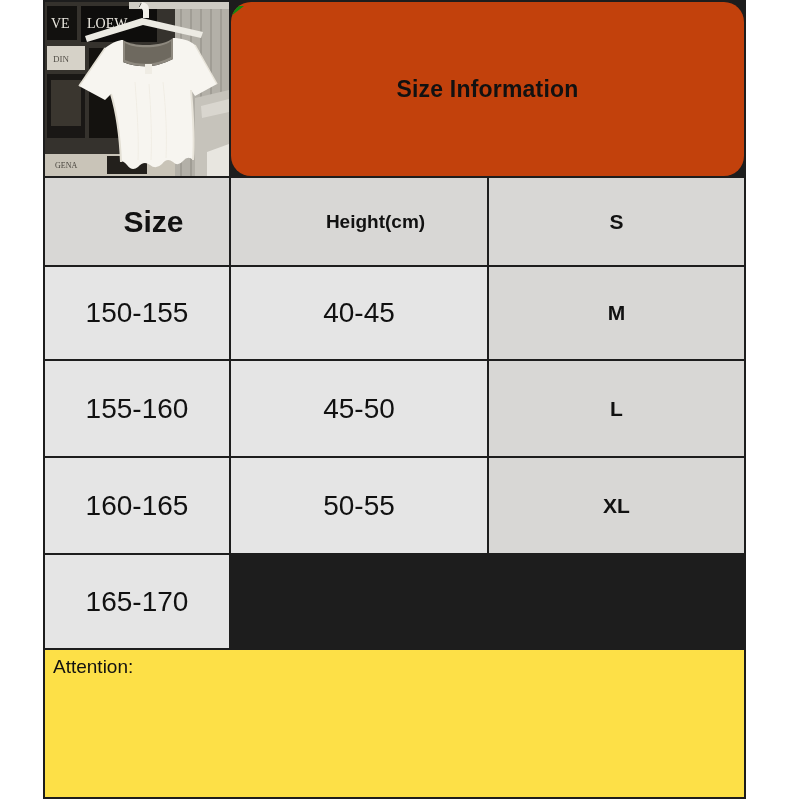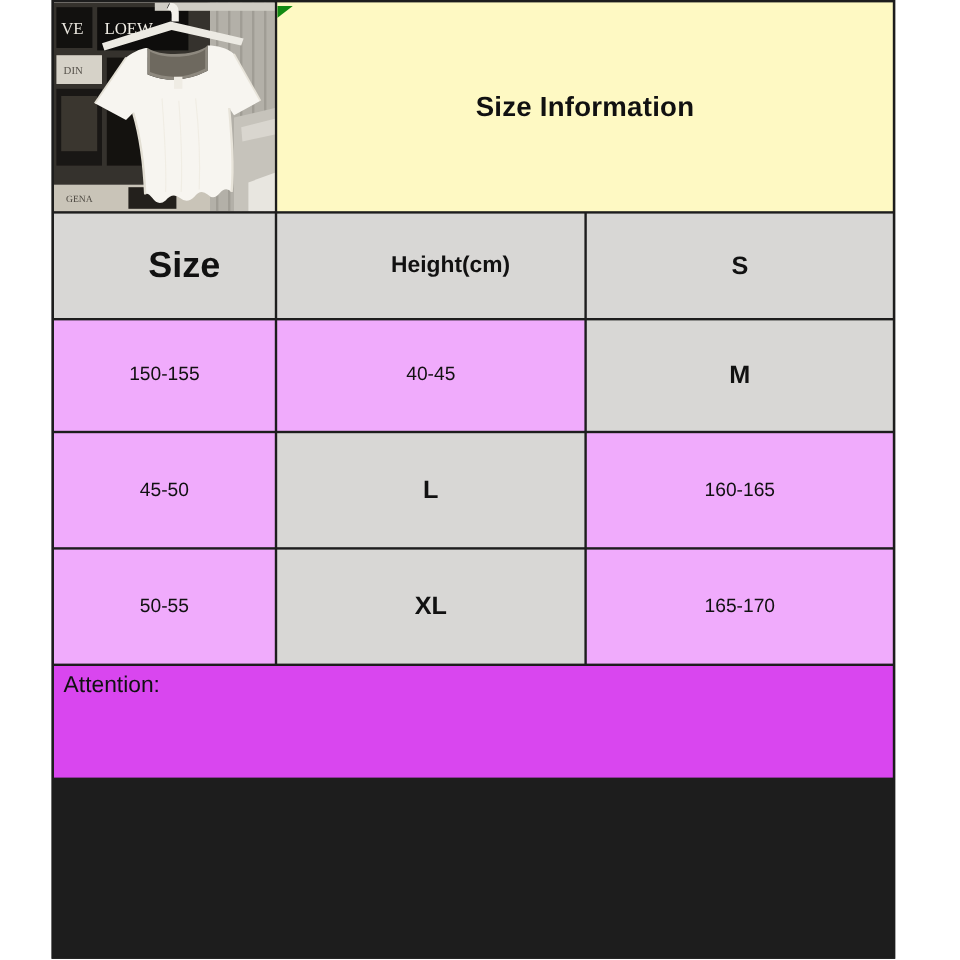--- a/index.html
+++ b/index.html
@@ -35,42 +35,43 @@
     align-items: center;
     justify-content: center;
     text-align: center;
     overflow: hidden;
     position: relative;
   }
   .photo-cell { background: #a8a29a; padding: 0; }
   .photo-cell svg { display: block; width: 100%; height: 100%; }
   .title-cell {
     grid-column: 2 / -1;
-    background: #fef9c3;
+    background: #c2410c;
+    border-radius: 20px;
   }
   .title-text {
     font-size: 23px;
     font-weight: bold;
     letter-spacing: 0.2px;
   }
   .corner-triangle {
     position: absolute;
     left: 0;
     top: 0;
     width: 13px;
     height: 10px;
     pointer-events: none;
   }
   .head { background: #d8d7d5; font-weight: bold; font-size: 19px; padding-left: 33px; }
   .head.size-head { font-size: 30px; }
   .size-col { background: #d8d7d5; font-weight: bold; font-size: 21px; }
-  .data-cell { background: #f0abfc; font-size: 16px; font-weight: normal; }
+  .data-cell { background: #e5e5e5; font-size: 28px; font-weight: normal; }
   .attention {
     grid-column: 1 / -1;
-    background: #d946ef;
+    background: #fde047;
     display: block;
     text-align: left;
     padding: 4px 12px 4px 8px;
     font-size: 19px;
     line-height: 25px;
     box-sizing: border-box;
   }
   .attention div { margin: 0; }
 </style>
 </head>
@@ -159,20 +160,21 @@
     </div>
 
     <div class="cell head size-head">Size</div>
     <div class="cell head">Height(cm)</div>
 
     <div class="cell size-col">S</div>
     <div class="cell data-cell">150-155</div>
     <div class="cell data-cell">40-45</div>
 
     <div class="cell size-col">M</div>
+    <div class="cell data-cell">155-160</div>
     <div class="cell data-cell">45-50</div>
 
     <div class="cell size-col">L</div>
     <div class="cell data-cell">160-165</div>
     <div class="cell data-cell">50-55</div>
 
     <div class="cell size-col">XL</div>
     <div class="cell data-cell">165-170</div>
 
     <div class="cell attention">

